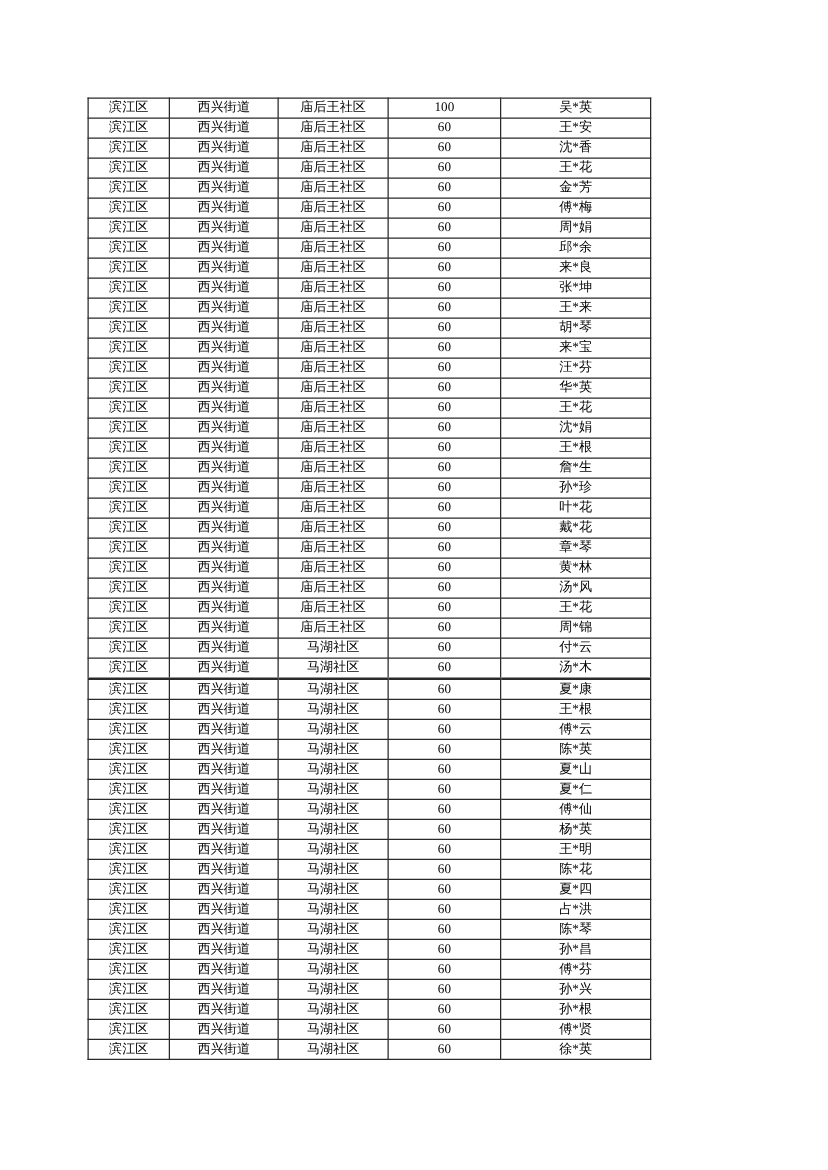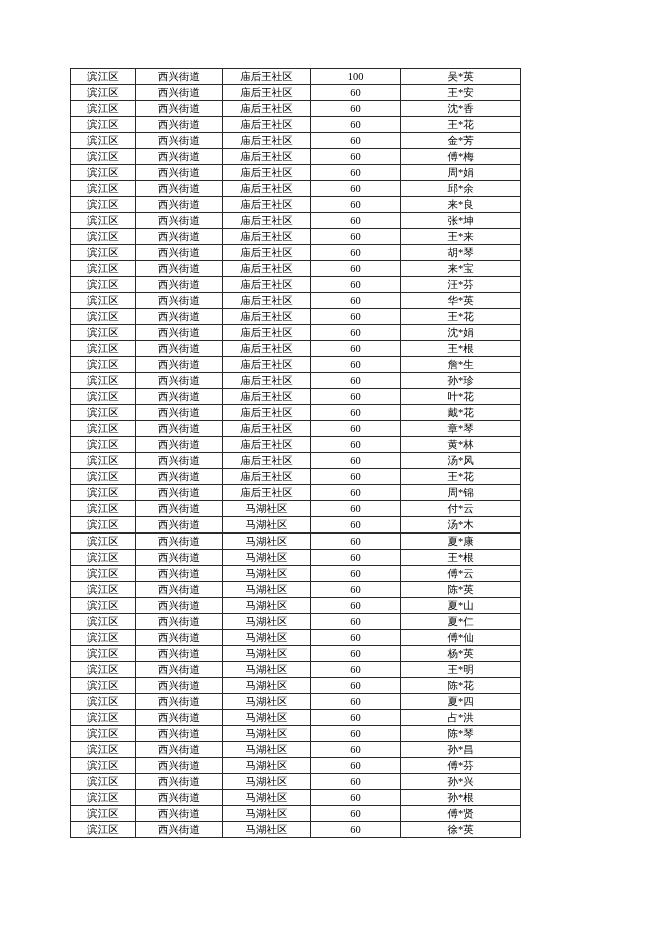--- a/index.html
+++ b/index.html
@@ -14,21 +14,21 @@
   .sheet {
     position: absolute;
     left: 0; top: 0;
     width: 662px;
     height: 936px;
     background: #ffffff;
   }
   table.grid {
     position: absolute;
     left: 70px;
-    top: 68px;
+    top: 78px;
     width: 450px;
     border-collapse: collapse;
     table-layout: fixed;
   }
   table.grid td {
     border: 1px solid #2a2a2a;
     height: 16px;
     line-height: 15px;
     font-size: 10.5px;
     color: #000000;

